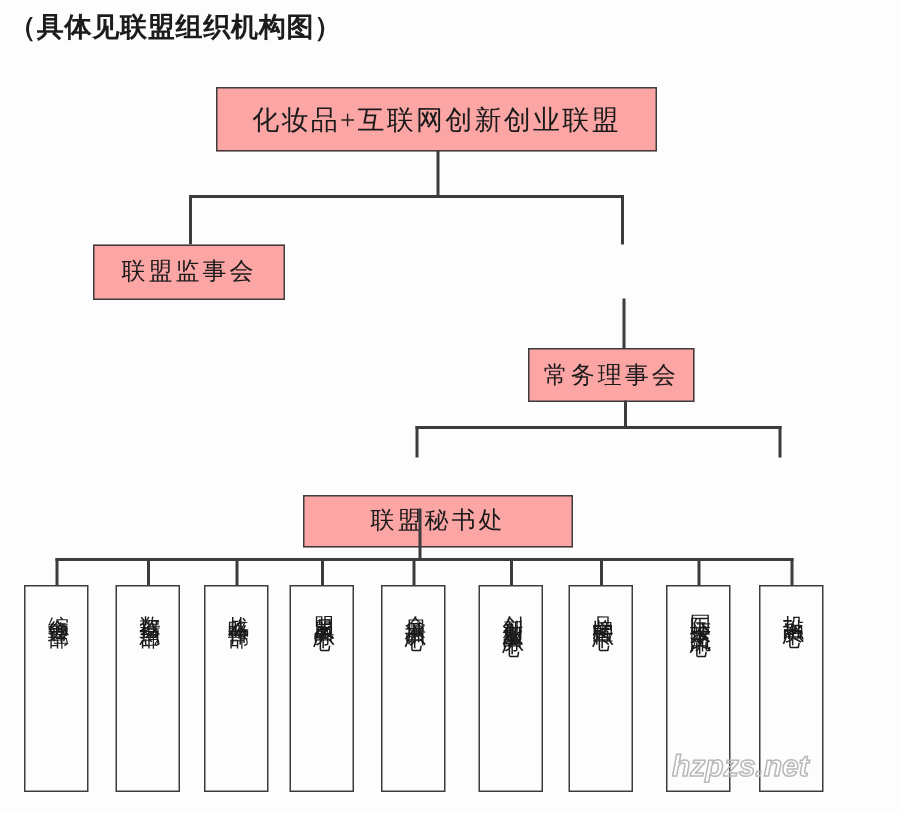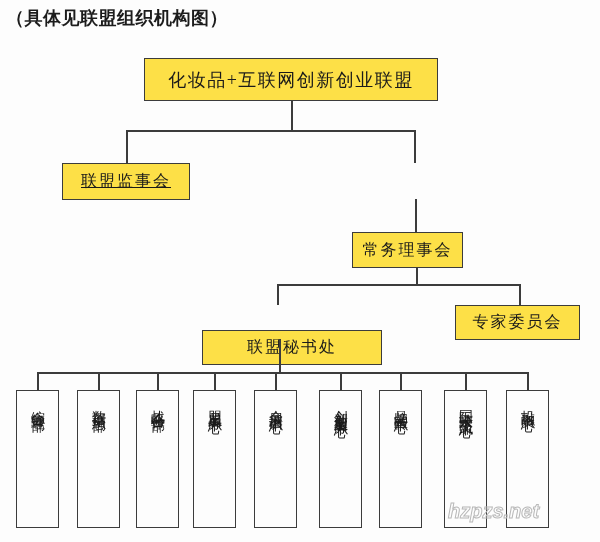--- a/index.html
+++ b/index.html
@@ -20,21 +20,21 @@
     top: 6px;
     font-size: 18px;
     font-weight: bold;
     color: #1c1c1c;
     letter-spacing: 0.5px;
     white-space: nowrap;
   }
   .node {
     position: absolute;
     border: 1.5px solid #3c3c3c;
-    background: #fde047;
+    background: #fca5a5;
     box-sizing: border-box;
     display: flex;
     align-items: center;
     justify-content: center;
     color: #1a1a1a;
     text-align: center;
   }
   .node.lvl1 { font-size: 18px; letter-spacing: 1.5px; }
   .node.lvl2 { font-size: 16px; letter-spacing: 2px; }
   .dept {
@@ -83,33 +83,32 @@
 
   <div class="caption">（具体见联盟组织机构图）</div>
 
   <div class="node lvl1" style="left:144px; top:58px; width:294px; height:43px;">化妆品+互联网创新创业联盟</div>
 
   <div class="line" style="left:291px; top:100px; width:2px; height:31px;"></div>
   <div class="line" style="left:126px; top:130px; width:290px; height:2px;"></div>
   <div class="line" style="left:126px; top:130px; width:2px; height:33px;"></div>
   <div class="line" style="left:414px; top:130px; width:2px; height:33px;"></div>
 
-  <div class="node lvl2" style="left:62px; top:163px; width:128px; height:37px;text-decoration:underline;">联盟监事会</div>
+  <div class="node lvl2" style="left:62px; top:163px; width:128px; height:37px;">联盟监事会</div>
 
   <div class="line" style="left:415px; top:199px; width:2px; height:33px;"></div>
 
   <div class="node lvl2" style="left:352px; top:232px; width:111px; height:36px;">常务理事会</div>
 
   <div class="line" style="left:416px; top:267px; width:2px; height:19px;"></div>
   <div class="line" style="left:277px; top:284px; width:244px; height:2px;"></div>
   <div class="line" style="left:277px; top:284px; width:2px; height:21px;"></div>
   <div class="line" style="left:519px; top:284px; width:2px; height:21px;"></div>
 
   <div class="node lvl2" style="left:202px; top:305px; width:180px; height:35px;margin-top:25px;">联盟秘书处</div>
-  <div class="node lvl2" style="left:455px; top:305px; width:125px; height:35px;">专家委员会</div>
 
   <div class="line" style="left:279px; top:339px; width:2px; height:34px;"></div>
   <div class="line" style="left:37px; top:372px; width:492px; height:2px;"></div>
   <div class="line" style="left:37px;  top:372px; width:2px; height:18px;"></div>
   <div class="line" style="left:98px;  top:372px; width:2px; height:18px;"></div>
   <div class="line" style="left:157px; top:372px; width:2px; height:18px;"></div>
   <div class="line" style="left:214px; top:372px; width:2px; height:18px;"></div>
   <div class="line" style="left:275px; top:372px; width:2px; height:18px;"></div>
   <div class="line" style="left:340px; top:372px; width:2px; height:18px;"></div>
   <div class="line" style="left:400px; top:372px; width:2px; height:18px;"></div>

